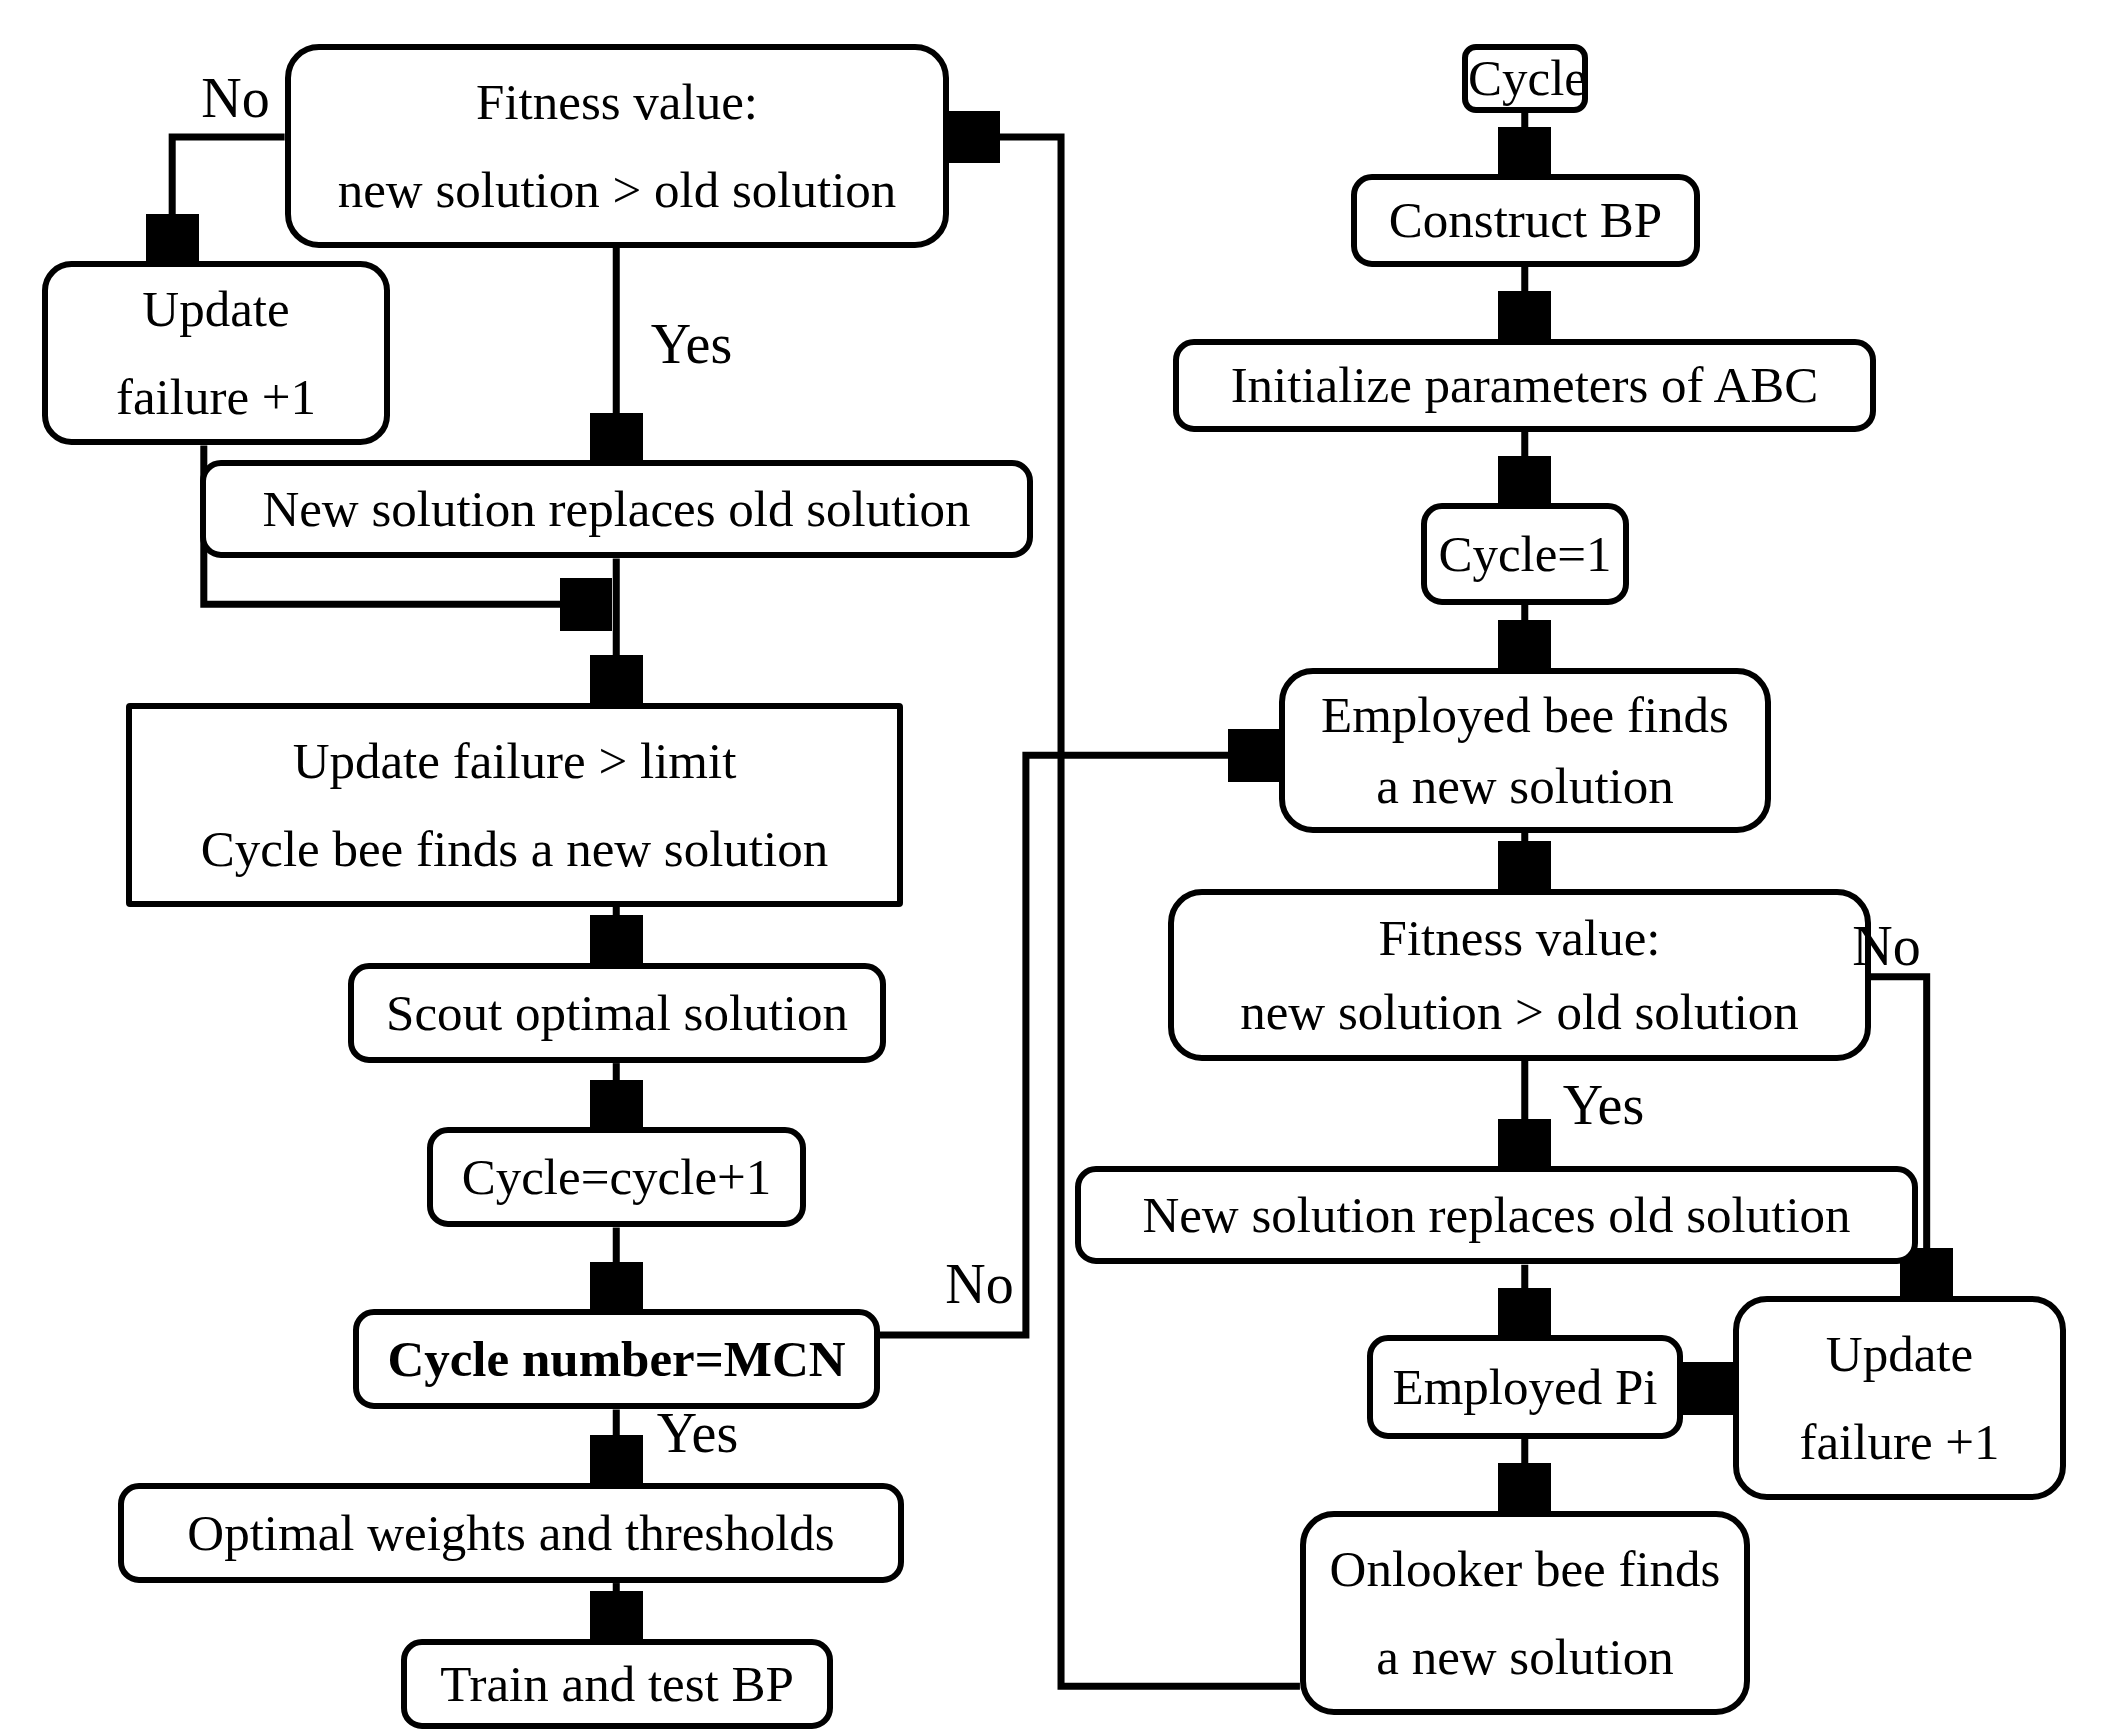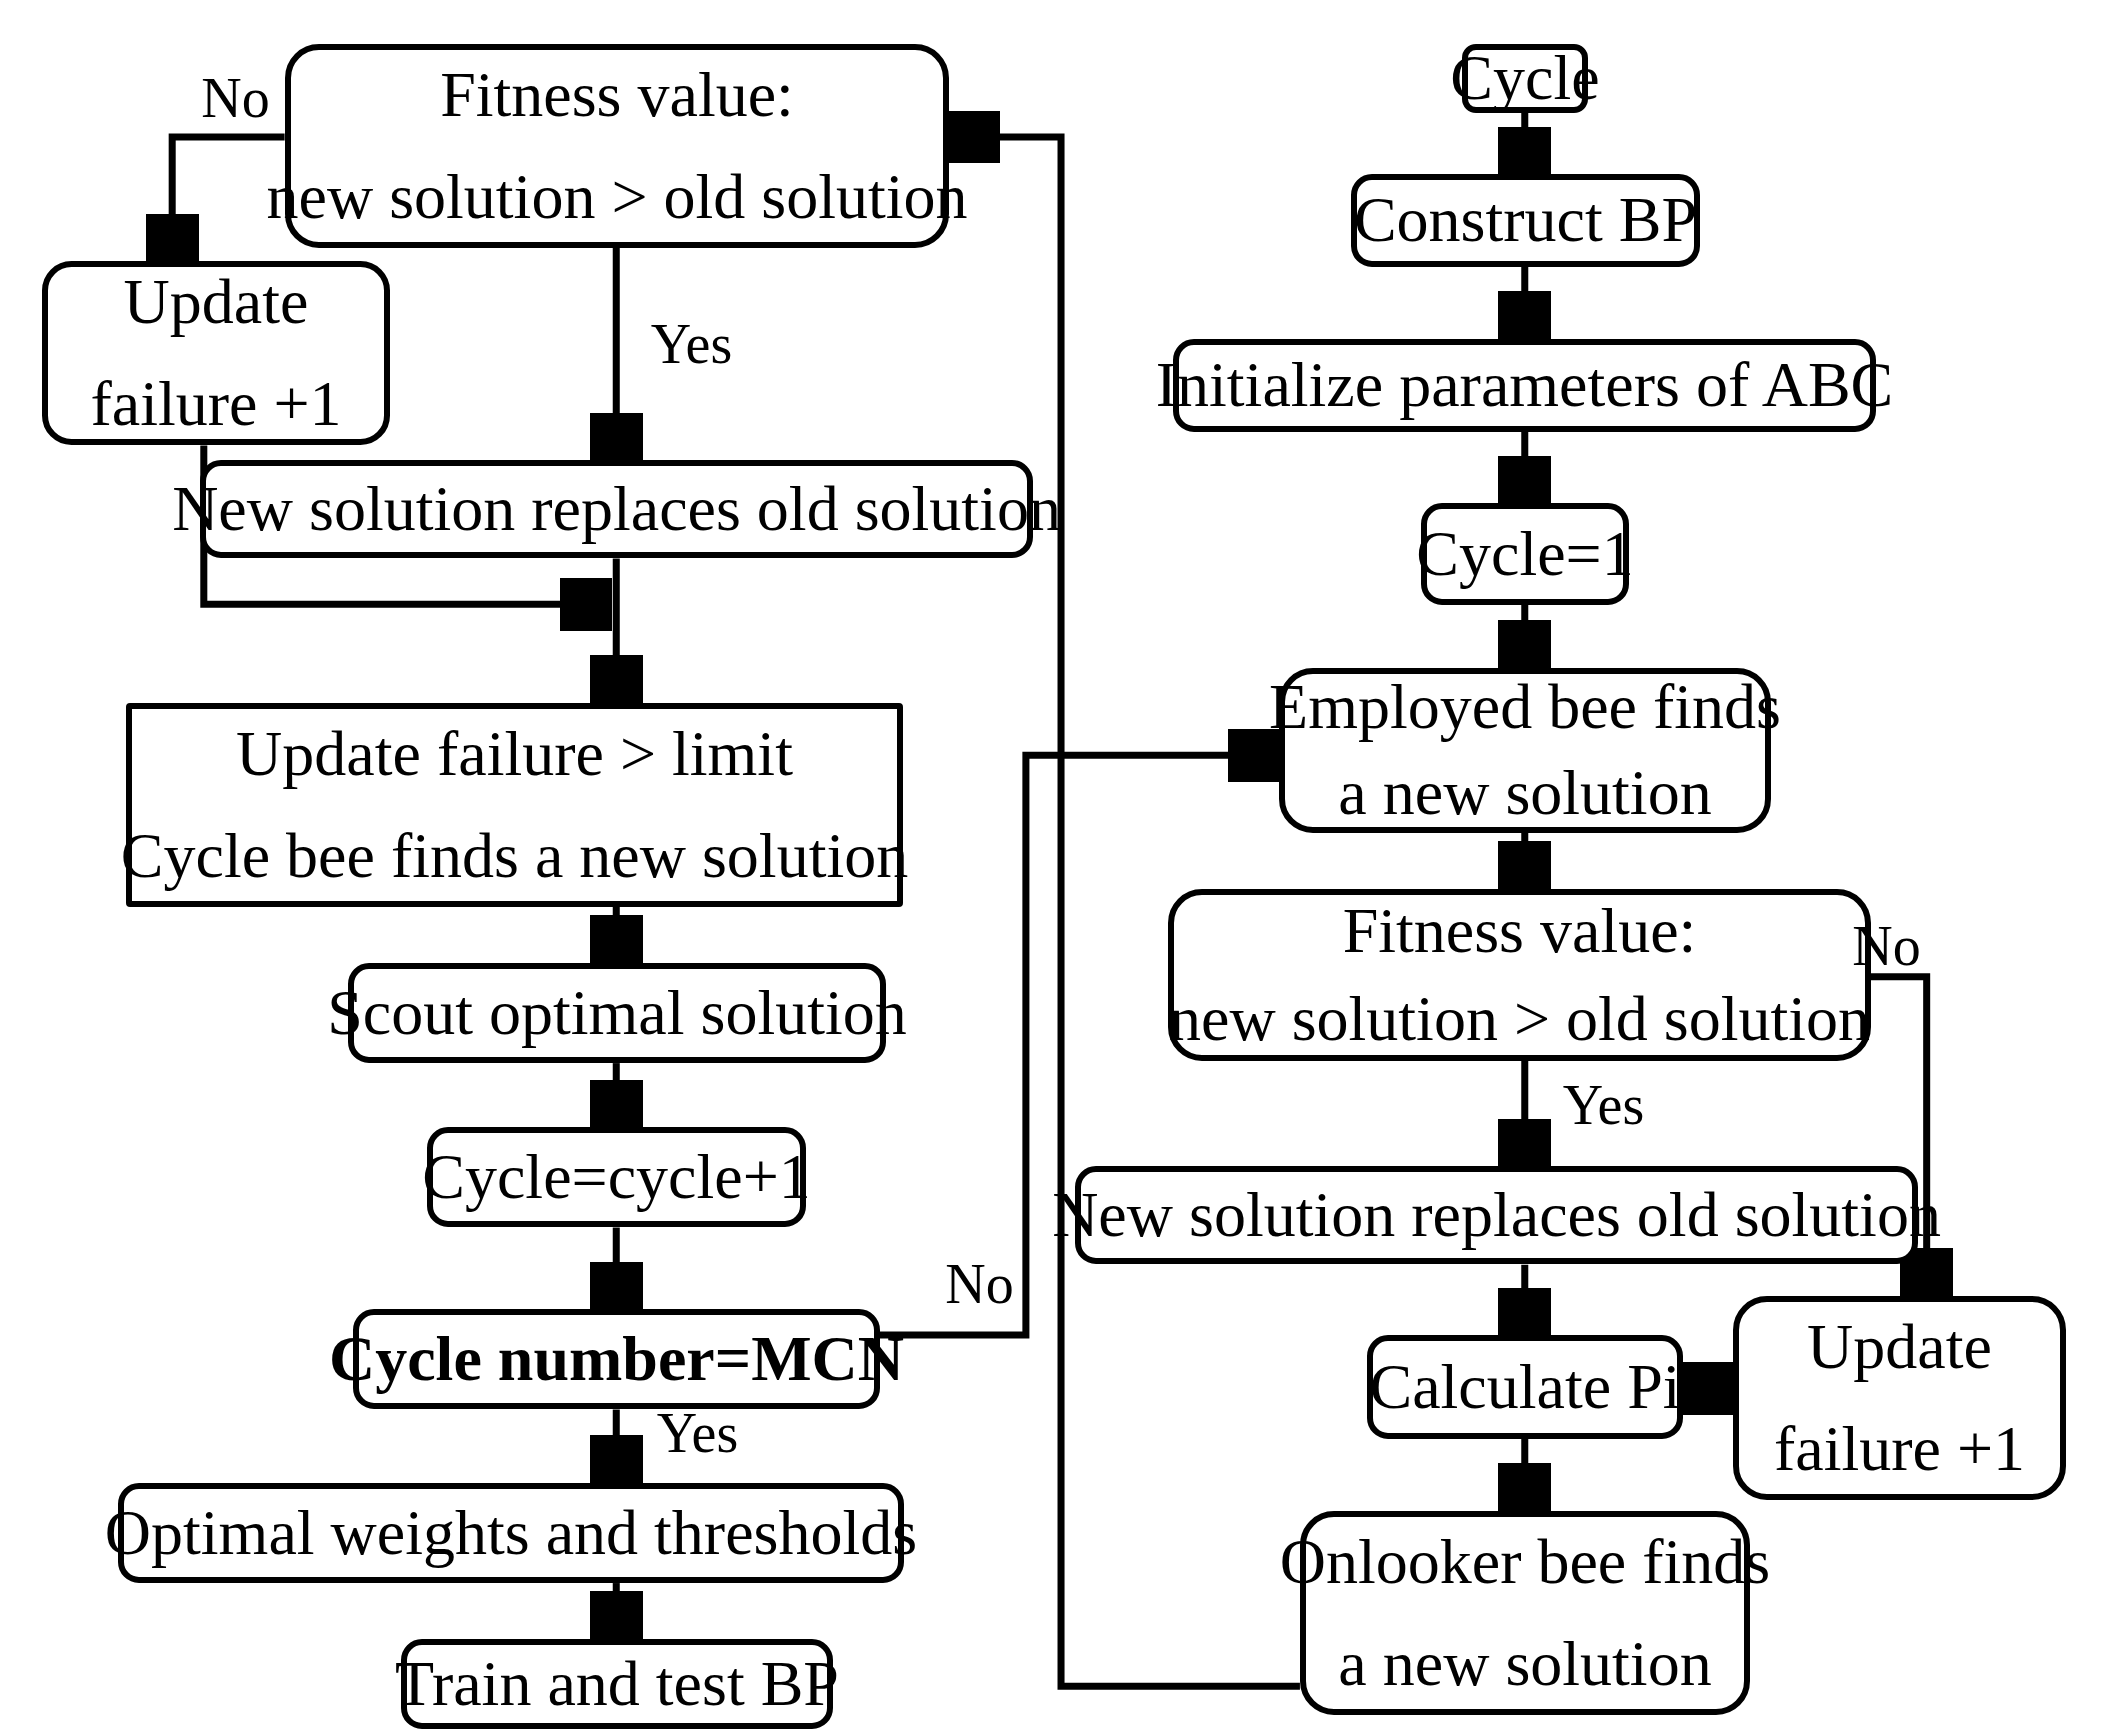--- a/index.html
+++ b/index.html
@@ -29,24 +29,23 @@
     stroke-width: 10;
   }
   .node {
     position: absolute;
     box-sizing: border-box;
     border: 6.3px solid #000000;
     border-radius: 21px;
     background: #ffffff;
     display: flex;
     flex-direction: column;
-    align-items: center;
     justify-content: center;
     gap: 32px;
-    font-size: 64px;
+    font-size: 51px;
     line-height: 1.1;
     text-align: center;
     white-space: nowrap;
   }
   .lbl {
     position: absolute;
     width: 119px;
     font-size: 56px;
     line-height: 63px;
     text-align: center;
@@ -165,21 +164,21 @@
     <span>a new solution</span>
   </div>
   <div class="node" id="n-fitness-right">
     <span>Fitness value:</span>
     <span>new solution &gt; old solution</span>
   </div>
   <div class="node" id="n-new-right">
     <span>New solution replaces old solution</span>
   </div>
   <div class="node" id="n-calc">
-    <span>Calculate Pi</span>
+    <span>Employed Pi</span>
   </div>
   <div class="node" id="n-update-right">
     <span>Update</span>
     <span>failure +1</span>
   </div>
   <div class="node" id="n-onlooker">
     <span>Onlooker bee finds</span>
     <span>a new solution</span>
   </div>
 

